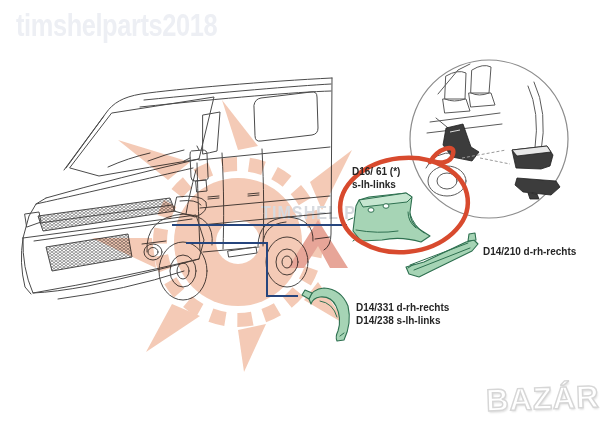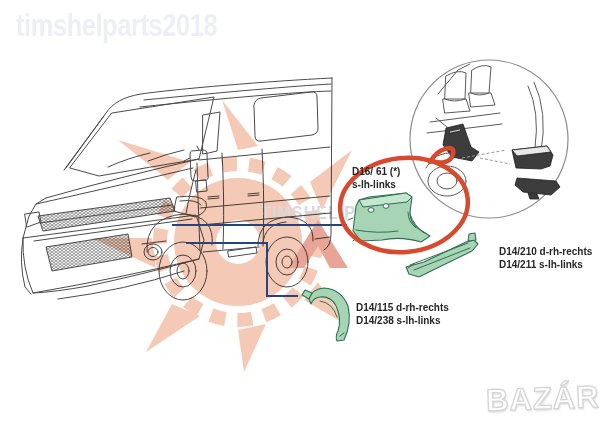--- a/index.html
+++ b/index.html
@@ -175,23 +175,22 @@
     <g>
       <ellipse class="red" cx="404" cy="205" rx="64" ry="47" transform="rotate(-6 404 205)"></ellipse>
       <path class="red" d="M430,162 C438,148 456,143 453,154 C451,163 440,164 433,161"></path>
     </g>
   </svg>
 
   <div class="callout" style="left:352px;top:166px;">
     <span>D16/ 61 (*)</span>
     <span>s-lh-links</span>
   </div>
-  <div class="callout" style="left:483px;top:246px;margin-left:16px;">
+  <div class="callout" style="left:483px;top:246px;">
     <span>D14/210 d-rh-rechts</span>
-    <span>D14/211 s-lh-links</span>
   </div>
   <div class="callout" style="left:356px;top:302px;">
-    <span>D14/115 d-rh-rechts</span>
+    <span>D14/331 d-rh-rechts</span>
     <span>D14/238 s-lh-links</span>
   </div>
 
   <div class="wm-bazar">BAZÁR</div>
 </div>
 
 </body></html>

